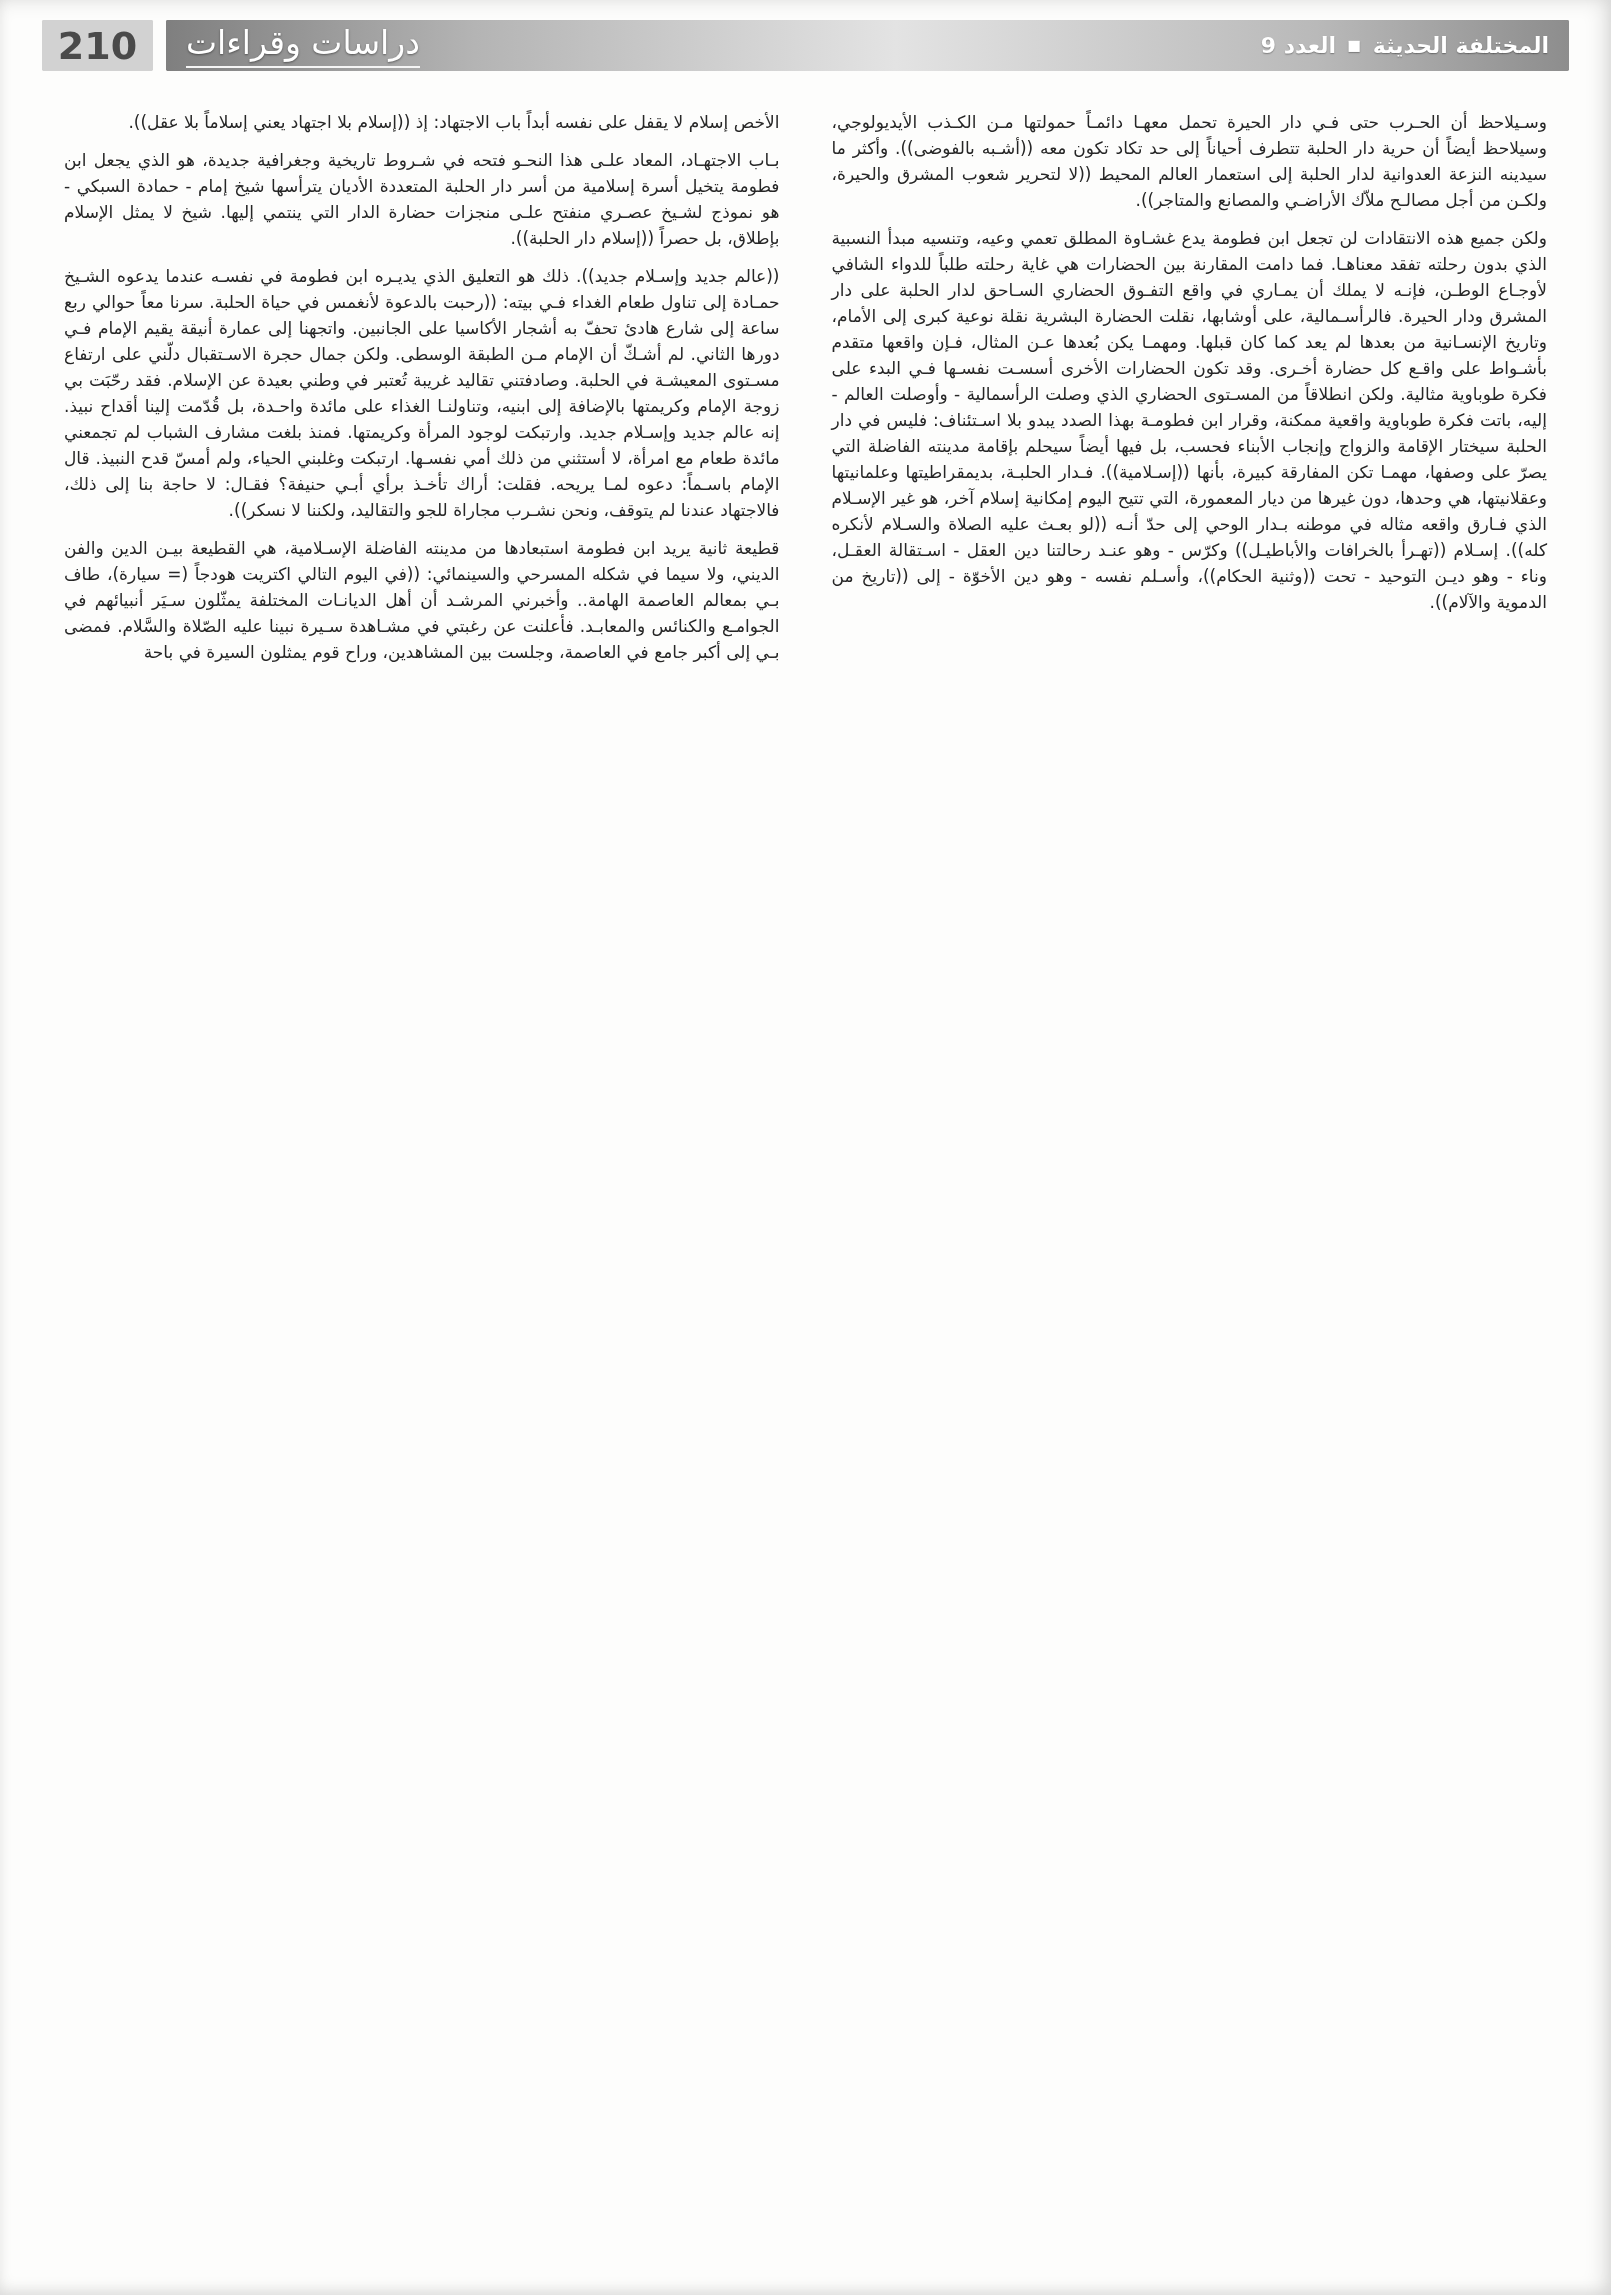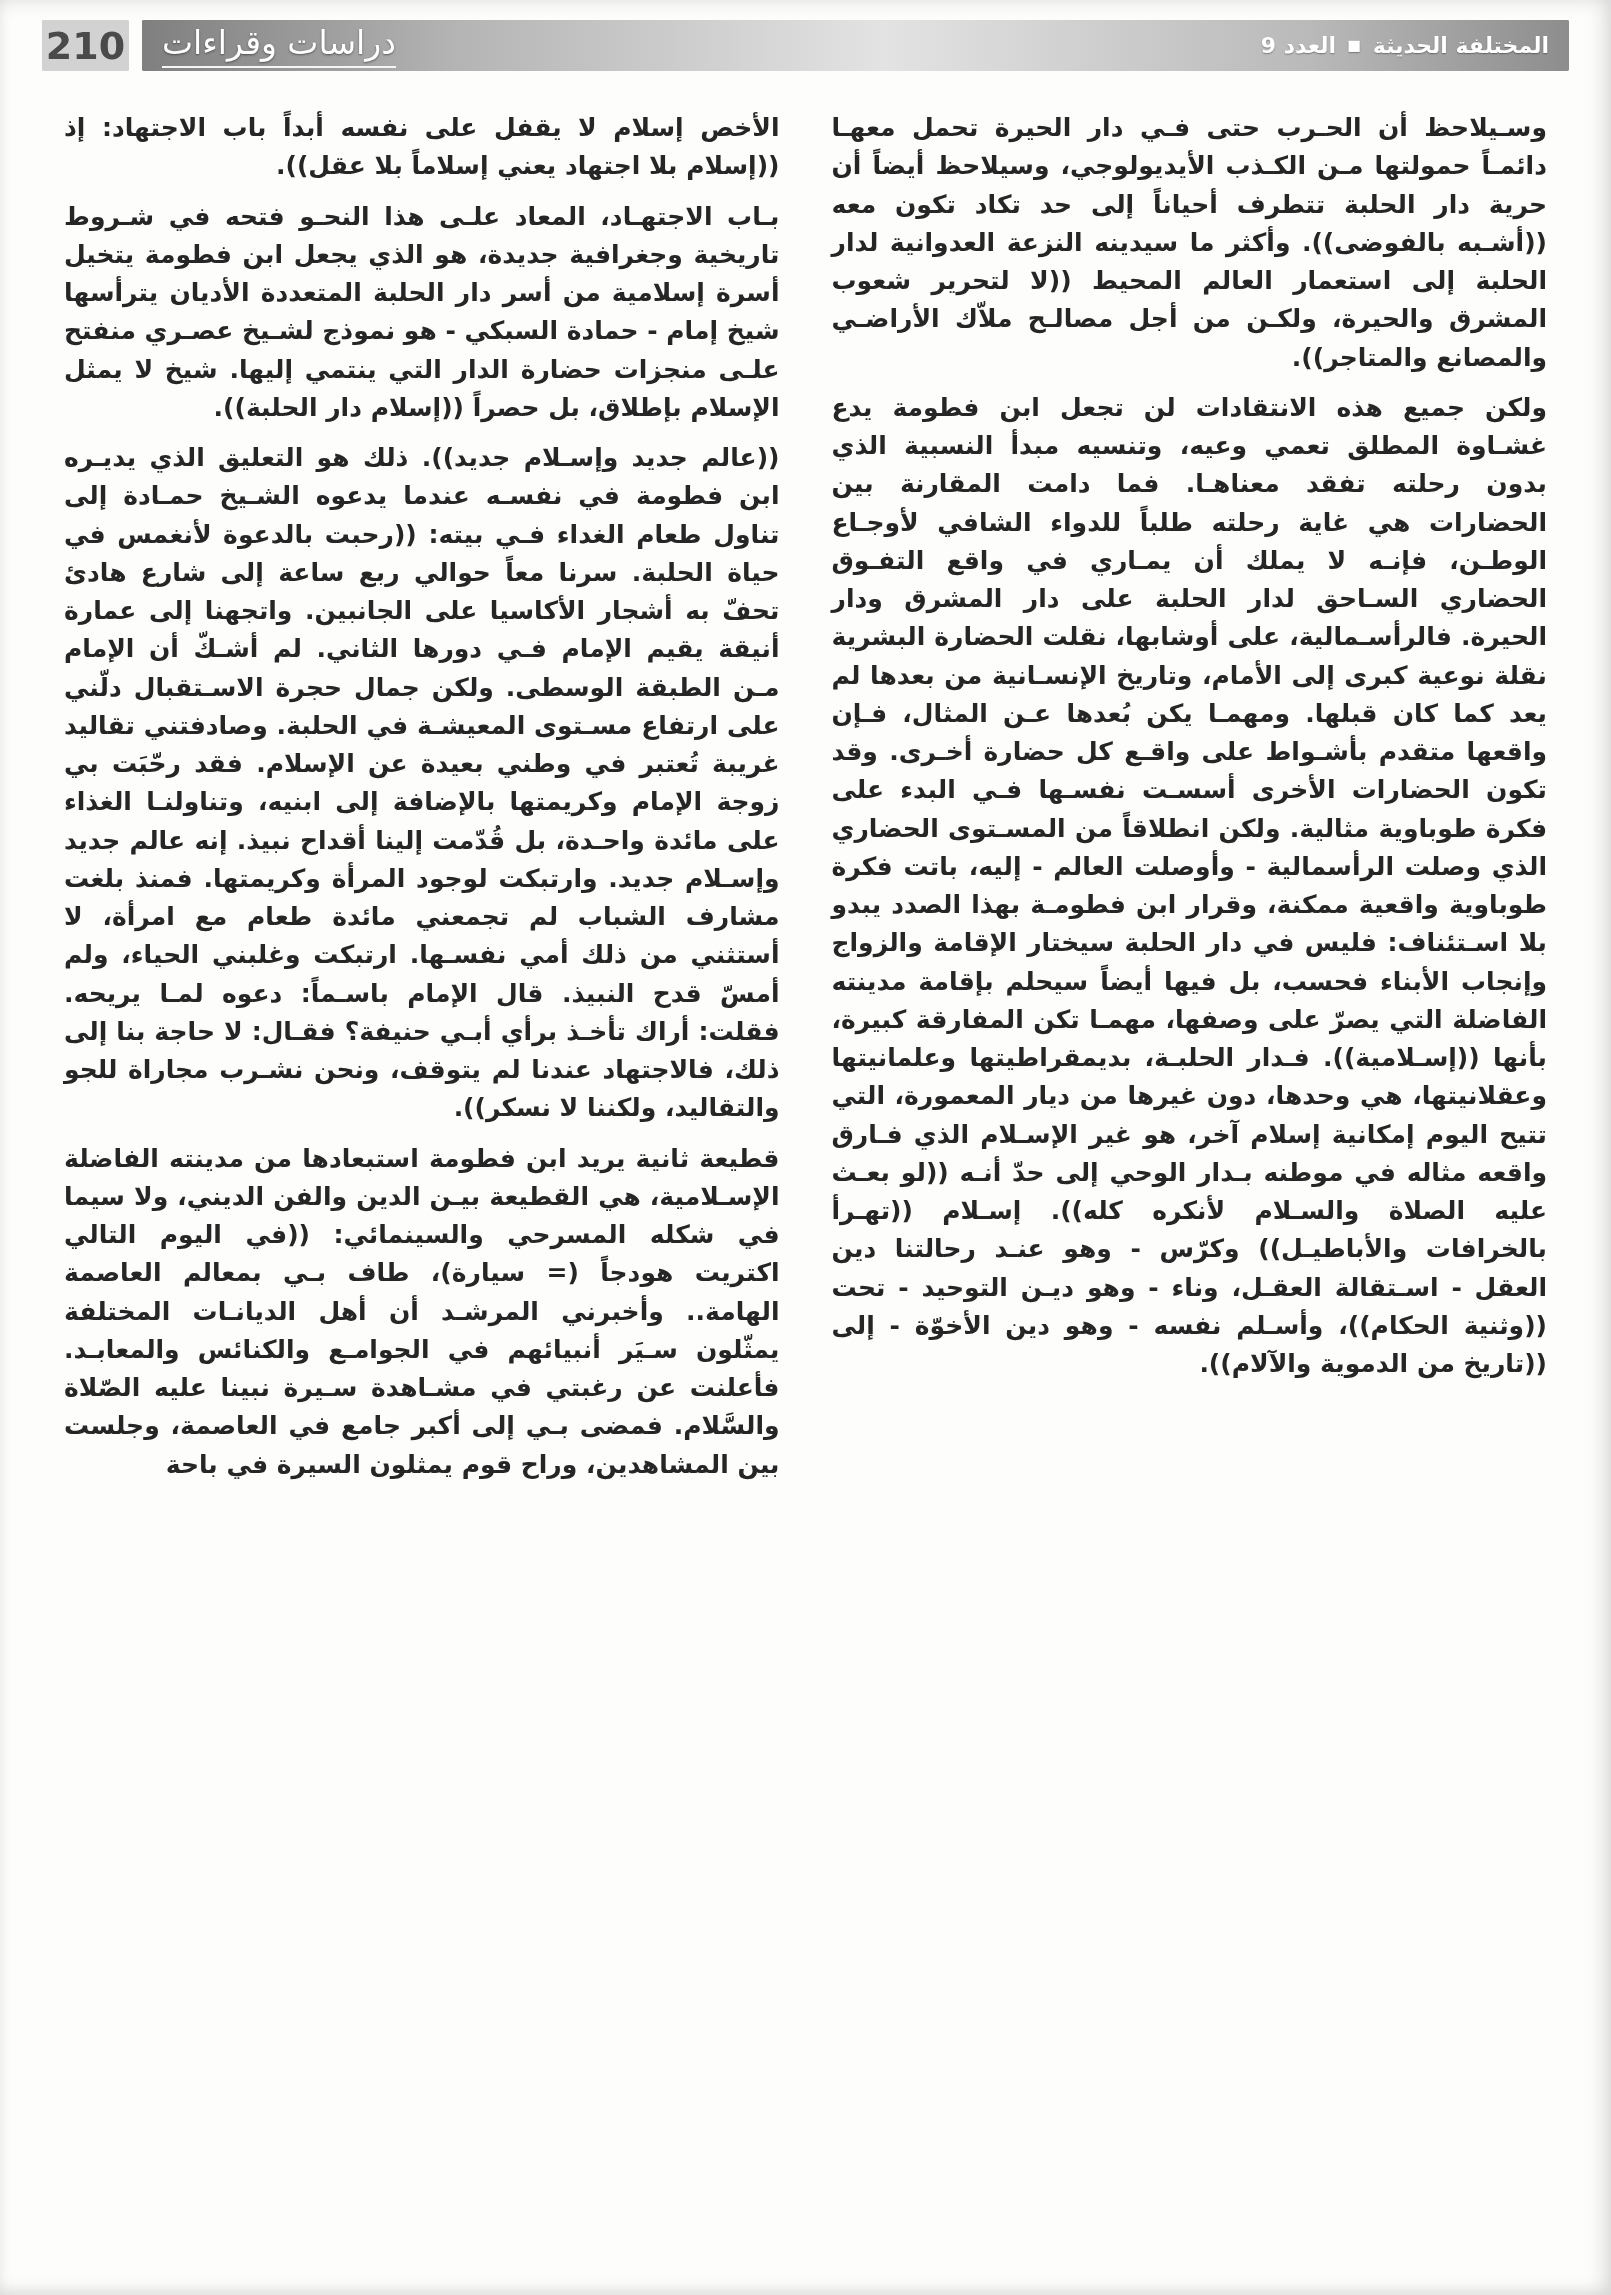--- a/index.html
+++ b/index.html
@@ -54,21 +54,21 @@
     color:#ffffff;
     font-size:33px;
     font-weight:normal;
     letter-spacing:0.7px;
     white-space:nowrap;
     padding-bottom:4.3px;
     border-bottom:2.9px solid #f5f5f5;
     text-shadow:0 1.4px 2.2px rgba(0,0,0,0.45);
   }
   .page-number-box{
-    width:87px;
+    width:111px;
     margin-right:13px; 
     background:#d2d2d2;
     display:flex;
     align-items:center;
     justify-content:center;
     font-size:38px;
     font-weight:bold;
     color:#4a4a4a;
     border-radius:1.4px;
     direction:ltr;
@@ -82,22 +82,22 @@
     display:flex;
     direction:rtl;
     gap:52px;
   }
   .col{
     flex:1;
     direction:rtl;
     text-align:justify;
     text-justify:inter-word;
     color:#262626;
-    font-size:25px;
-    font-weight:bold;
+    font-size:17px;
+    font-weight:normal;
     line-height:1.53;
   }
   .col p{
     margin:0;
     padding:0;
   }
   .col p + p{
     margin-top:12px;
   }
 </style>

